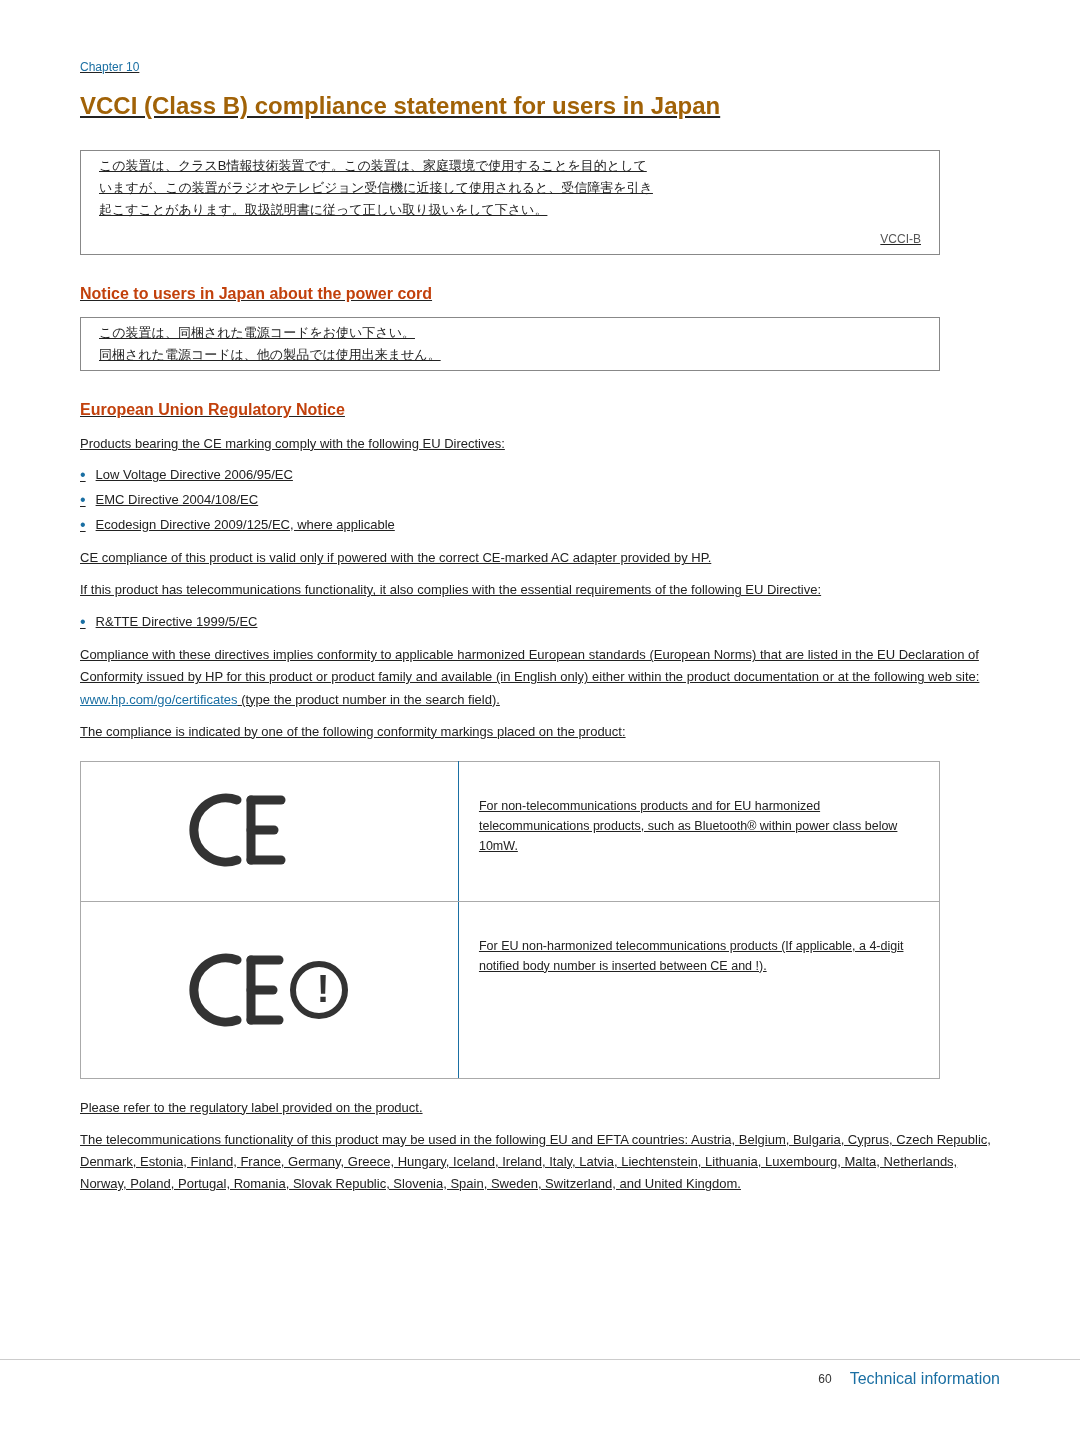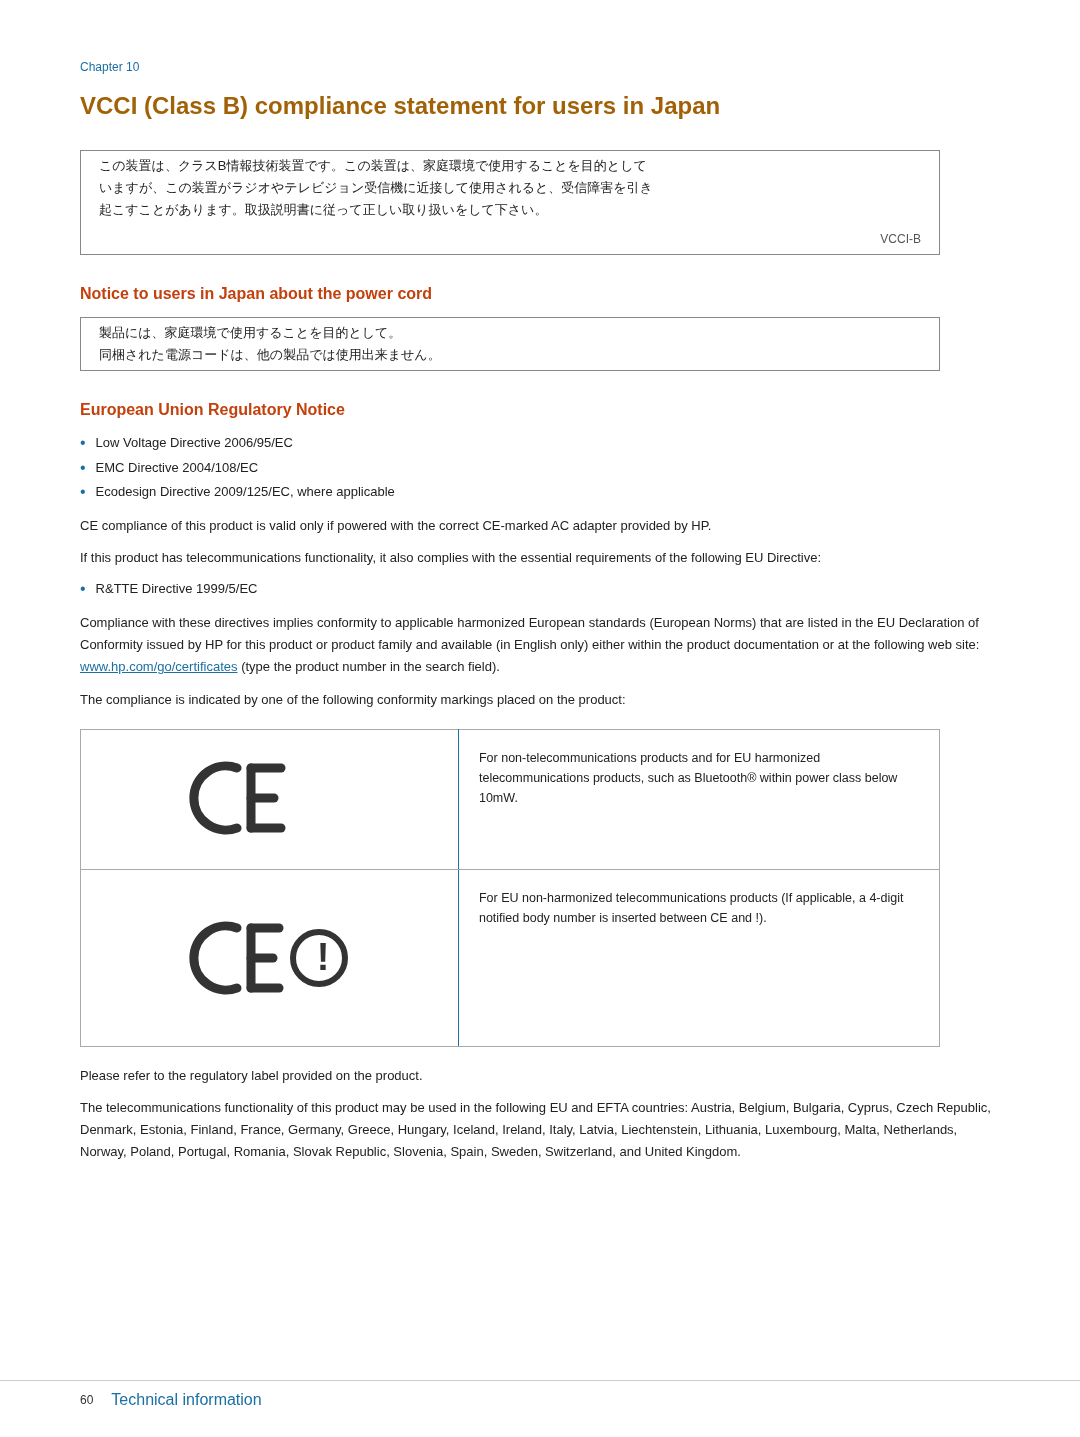--- a/index.html
+++ b/index.html
@@ -8,20 +8,21 @@
       font-family: Arial, Helvetica, sans-serif;
       font-size: 13px;
       color: #222;
       width: 1080px;
       min-height: 1437px;
       position: relative;
     }
     .page {
       padding: 60px 80px 80px 80px;
       max-width: 1080px;
+      text-decoration: underline;
     }
     .chapter-label {
       color: #1a6fa3;
       font-size: 12px;
       margin-bottom: 18px;
     }
     h2.section-title {
       color: #a16207;
       font-size: 24px;
       font-weight: bold;
@@ -102,45 +103,46 @@
     .ce-table td.ce-logo-cell {
       width: 44%;
       text-align: center;
       border-right: 1px solid #1a6fa3;
     }
     .ce-table td.ce-desc-cell {
       width: 56%;
       font-size: 12.5px;
       line-height: 1.6;
       vertical-align: top;
-      padding: 18px 20px;
+      padding: 34px 20px;
     }
     .ce-table tr {
       border-bottom: 1px solid #1a6fa3;
     }
     .ce-mark-alert {
       font-size: 90px;
       font-weight: 200;
       color: #333;
       line-height: 1;
       letter-spacing: -8px;
       display: inline-flex;
       align-items: center;
       padding: 20px 10px;
     }
     .footer-bar {
       position: absolute;
-      bottom: 28px;
+      bottom: 49px;
       left: 0;
       right: 0;
       display: flex;
       align-items: center;
       padding: 0 80px;
       border-top: 1px solid #ccc;
       padding-top: 10px;
+      justify-content: flex-end;
     }
     .footer-page-num {
       font-size: 12px;
       color: #333;
       margin-right: 18px;
     }
     .footer-title {
       font-size: 16px;
       color: #1a6fa3;
     }
@@ -163,27 +165,28 @@
         <div>いますが、この装置がラジオやテレビジョン受信機に近接して使用されると、受信障害を引き</div>
         <div>起こすことがあります。取扱説明書に従って正しい取り扱いをして下さい。</div>
       </div>
       <div class="vcci-label">VCCI-B</div>
     </div>
   </div>
 
   <div class="section divider-section">
     <h3 class="section-title">Notice to users in Japan about the power cord</h3>
     <div class="notice-box">
-      <div>製品には、家庭環境で使用することを目的として。</div>
+      <div>この装置は、同梱された電源コードをお使い下さい。</div>
       <div>同梱された電源コードは、他の製品では使用出来ません。</div>
     </div>
   </div>
 
   <div class="section">
     <h3 class="section-title">European Union Regulatory Notice</h3>
+    <p class="body-text">Products bearing the CE marking comply with the following EU Directives:</p>
     <ul class="bullet-list">
       <li>Low Voltage Directive 2006/95/EC</li>
       <li>EMC Directive 2004/108/EC</li>
       <li>Ecodesign Directive 2009/125/EC, where applicable</li>
     </ul>
     <p class="body-text">CE compliance of this product is valid only if powered with the correct CE-marked AC adapter provided by HP.</p>
     <p class="body-text">If this product has telecommunications functionality, it also complies with the essential requirements of the following EU Directive:</p>
     <ul class="bullet-list">
       <li>R&amp;TTE Directive 1999/5/EC</li>
     </ul>

